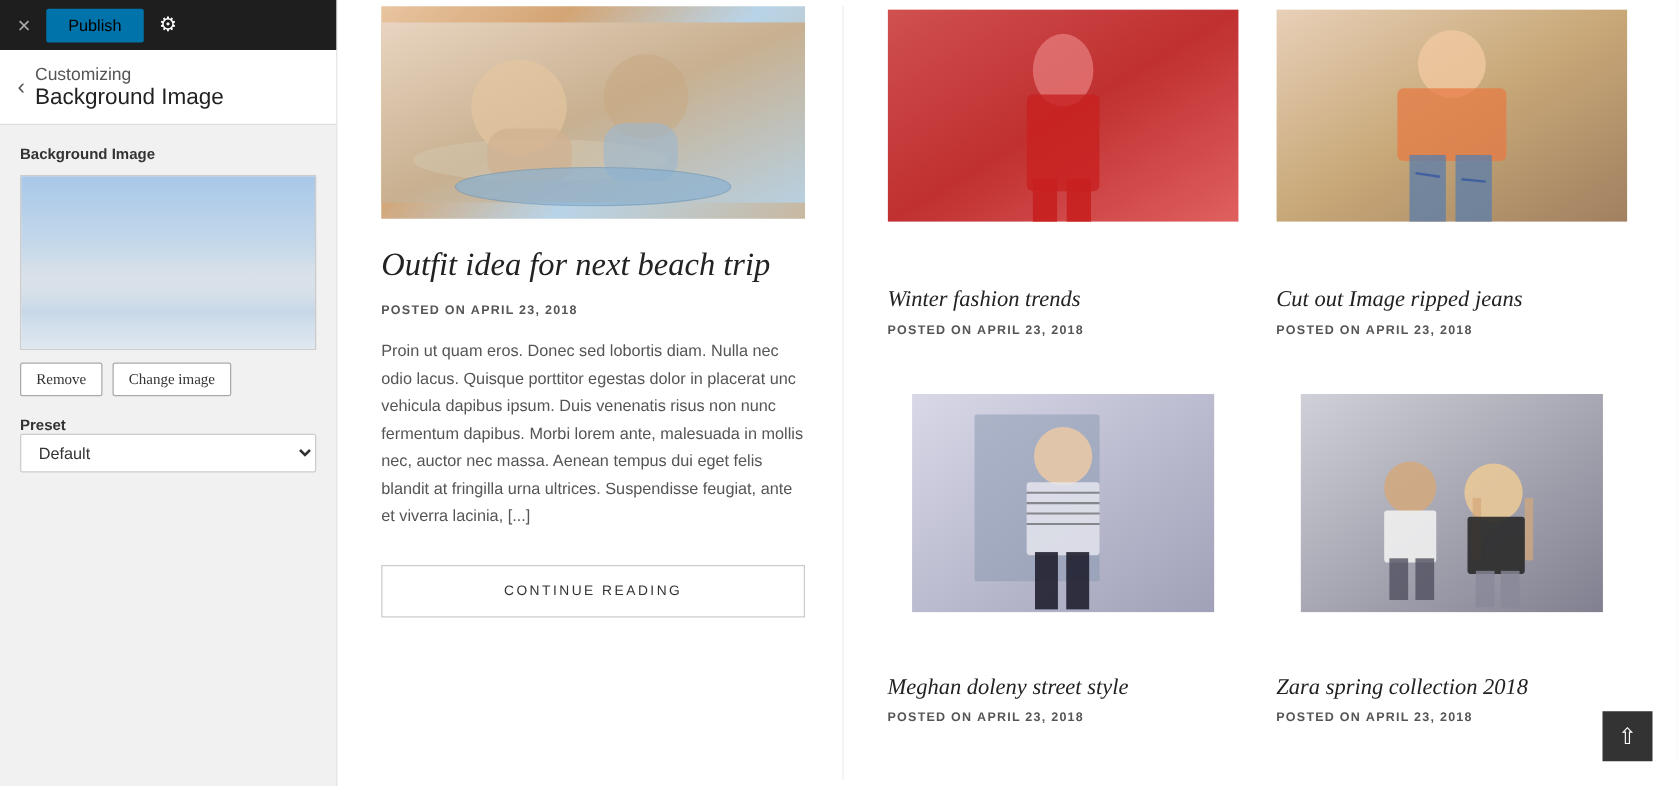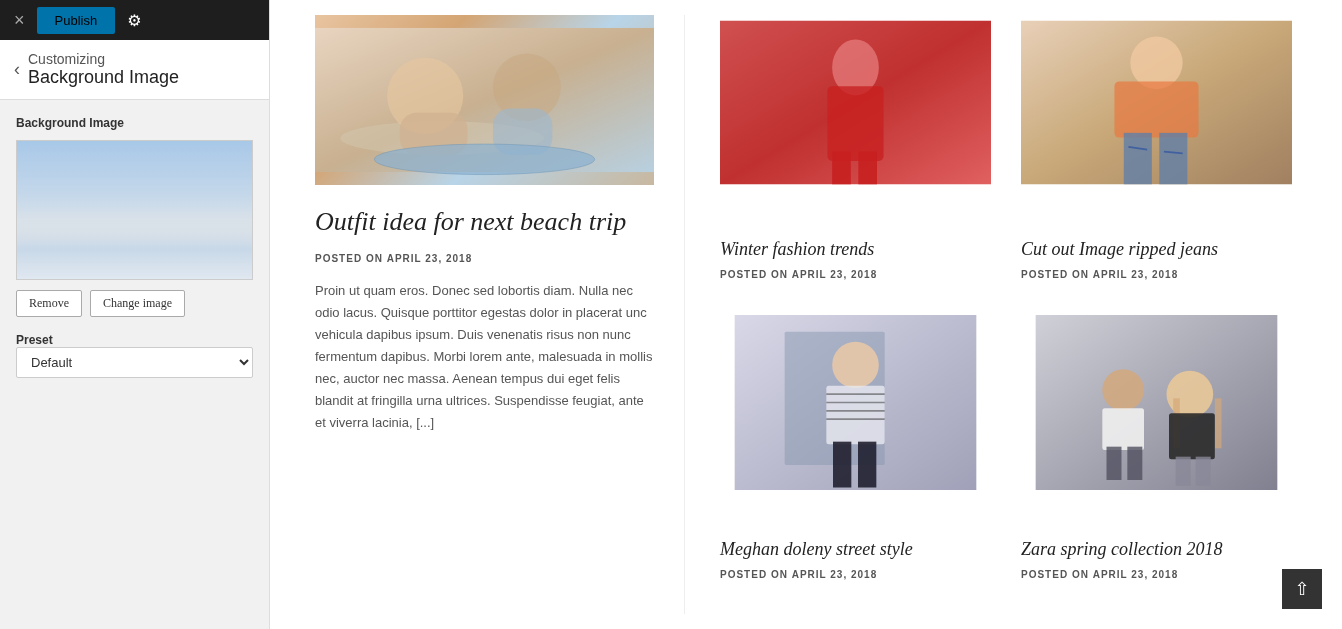--- a/index.html
+++ b/index.html
@@ -155,21 +155,21 @@
       border-radius: 2px;
       cursor: pointer;
       appearance: auto;
     }
 
     
     .main-content {
       flex: 1;
       background: #fff;
       overflow-y: auto;
-      padding: 15px;
+      padding: 5px;
       display: flex;
       flex-direction: column;
     }
 
     .content-area {
       display: flex;
       gap: 0;
       flex: 1;
     }
 
@@ -369,20 +369,21 @@
           <ellipse cx="200" cy="155" rx="130" ry="18" fill="#8ab0d0" opacity="0.7"></ellipse>
           <ellipse cx="200" cy="155" rx="130" ry="18" fill="none" stroke="#6890b0" stroke-width="1" opacity="0.5"></ellipse>
         </svg>
       </div>
 
       <h1 class="post-title">Outfit idea for next beach trip</h1>
       <p class="post-meta">
         <span>POSTED ON</span>&nbsp;<span>APRIL 23, 2018</span>
       </p>
       <p class="post-excerpt">Proin ut quam eros. Donec sed lobortis diam. Nulla nec odio lacus. Quisque porttitor egestas dolor in placerat unc vehicula dapibus ipsum. Duis venenatis risus non nunc fermentum dapibus. Morbi lorem ante, malesuada in mollis nec, auctor nec massa. Aenean tempus dui eget felis blandit at fringilla urna ultrices. Suspendisse feugiat, ante et viverra lacinia, [...]</p>
+      <button class="continue-reading-btn">CONTINUE READING</button>
     </div>
 
     <div class="posts-grid">
 
       <div class="grid-post">
         <div class="grid-post-image">
           <svg class="grid-img-svg" viewBox="0 0 290 175" xmlns="http://www.w3.org/2000/svg">
             <defs>
               <linearGradient id="red1" x1="0%" y1="0%" x2="100%" y2="100%">
                 <stop offset="0%" style="stop-color:#d05050"></stop>

